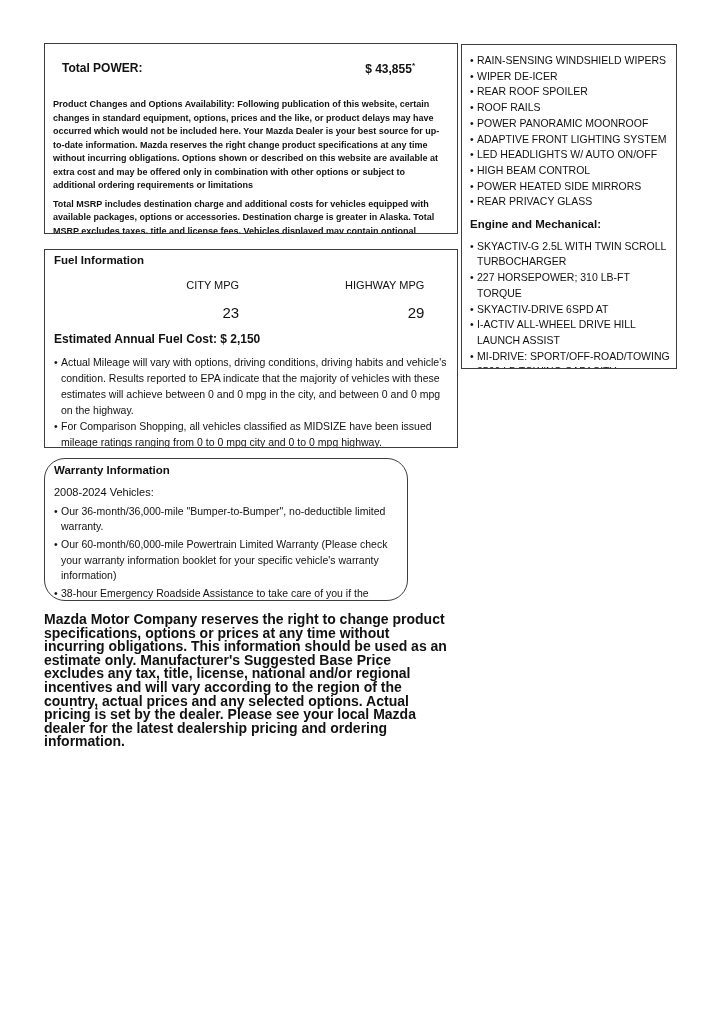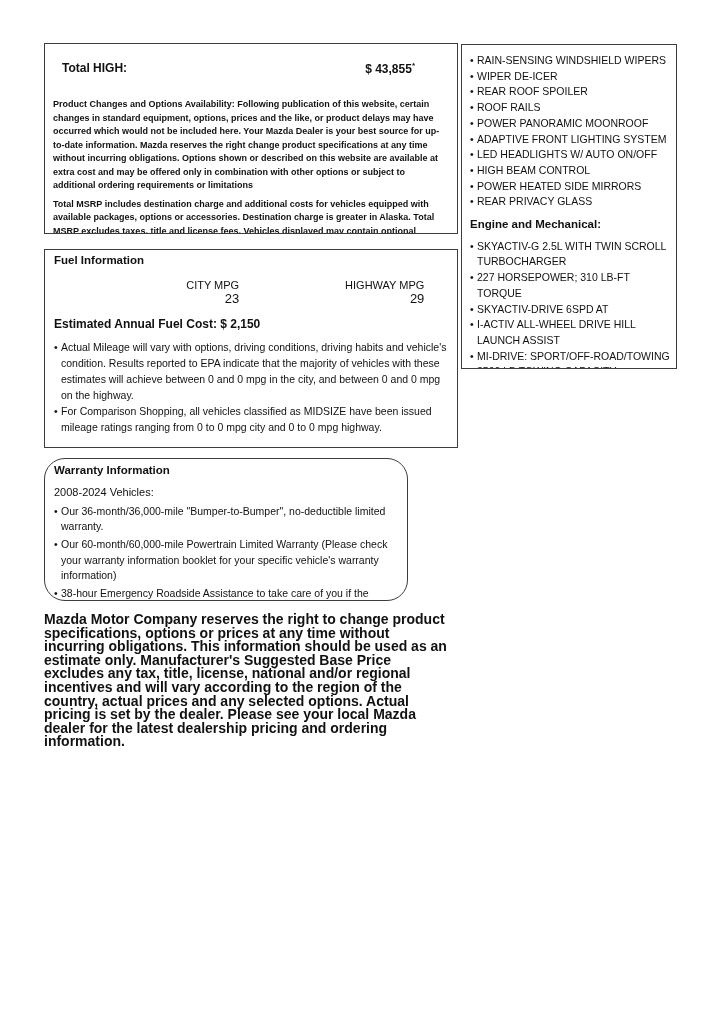--- a/index.html
+++ b/index.html
@@ -29,21 +29,21 @@
   .bullet-row { display:flex; }
   .bullet { width:7px; flex:none; }
   .bullet-text { flex:1; }
 
   
   #fuel-box { left:44px; top:249px; width:414px; height:199px; padding:4px 9px 4px 9px; }
   .box-title { font-size:11.5px; font-weight:bold; }
   .mpg-row { display:flex; margin-top:13px; }
   .mpg-col { width:47%; text-align:right; }
   .mpg-label { font-size:11px; }
-  .mpg-value { font-size:13px; }
+  .mpg-value { font-size:15px; margin-top:13px; }
   .fuel-cost { font-size:12px; font-weight:bold; margin-top:11px; }
   .fuel-bullets { margin-top:8px; font-size:10.5px; line-height:16px; }
   .fuel-bullets .bullet-row { margin-bottom:0; }
 
   
   #warranty-box { left:44px; top:458px; width:364px; height:143px; padding:5px 9px;border-radius:21px; }
   .warranty-sub { font-size:11px; margin-top:10px; }
   .warranty-bullets { margin-top:6px; font-size:10.5px; line-height:15.2px; }
   .warranty-bullets .bullet-row { margin-bottom:3px; }
 
@@ -51,21 +51,21 @@
   #footer { position:absolute; left:44px; top:613px; width:408px;
             font-size:14px; font-weight:bold; line-height:13.6px; }
 </style>
 </head>
 <body>
 
 <div class="page">
 
   <div class="box" id="msrp-box">
     <div class="msrp-row">
-      <span class="msrp-label">Total HIGH:</span>
+      <span class="msrp-label">Total POWER:</span>
       <span class="msrp-price"><span>$ 43,855</span><sup>*</sup></span>
     </div>
     <div class="msrp-paragraphs">
         <p>Product Changes and Options Availability: Following publication of this website, certain changes in standard equipment, options, prices and the like, or product delays may have occurred which would not be included here. Your Mazda Dealer is your best source for up-to-date information. Mazda reserves the right change product specifications at any time without incurring obligations. Options shown or described on this website are available at extra cost and may be offered only in combination with other options or subject to additional ordering requirements or limitations</p>
         <p>Total MSRP includes destination charge and additional costs for vehicles equipped with available packages, options or accessories. Destination charge is greater in Alaska. Total MSRP excludes taxes, title and license fees. Vehicles displayed may contain optional equipment at additional costs. Actual dealer price will vary.</p>
       </div>
   </div>
 
   <div class="box" id="features-box">
     <div>

